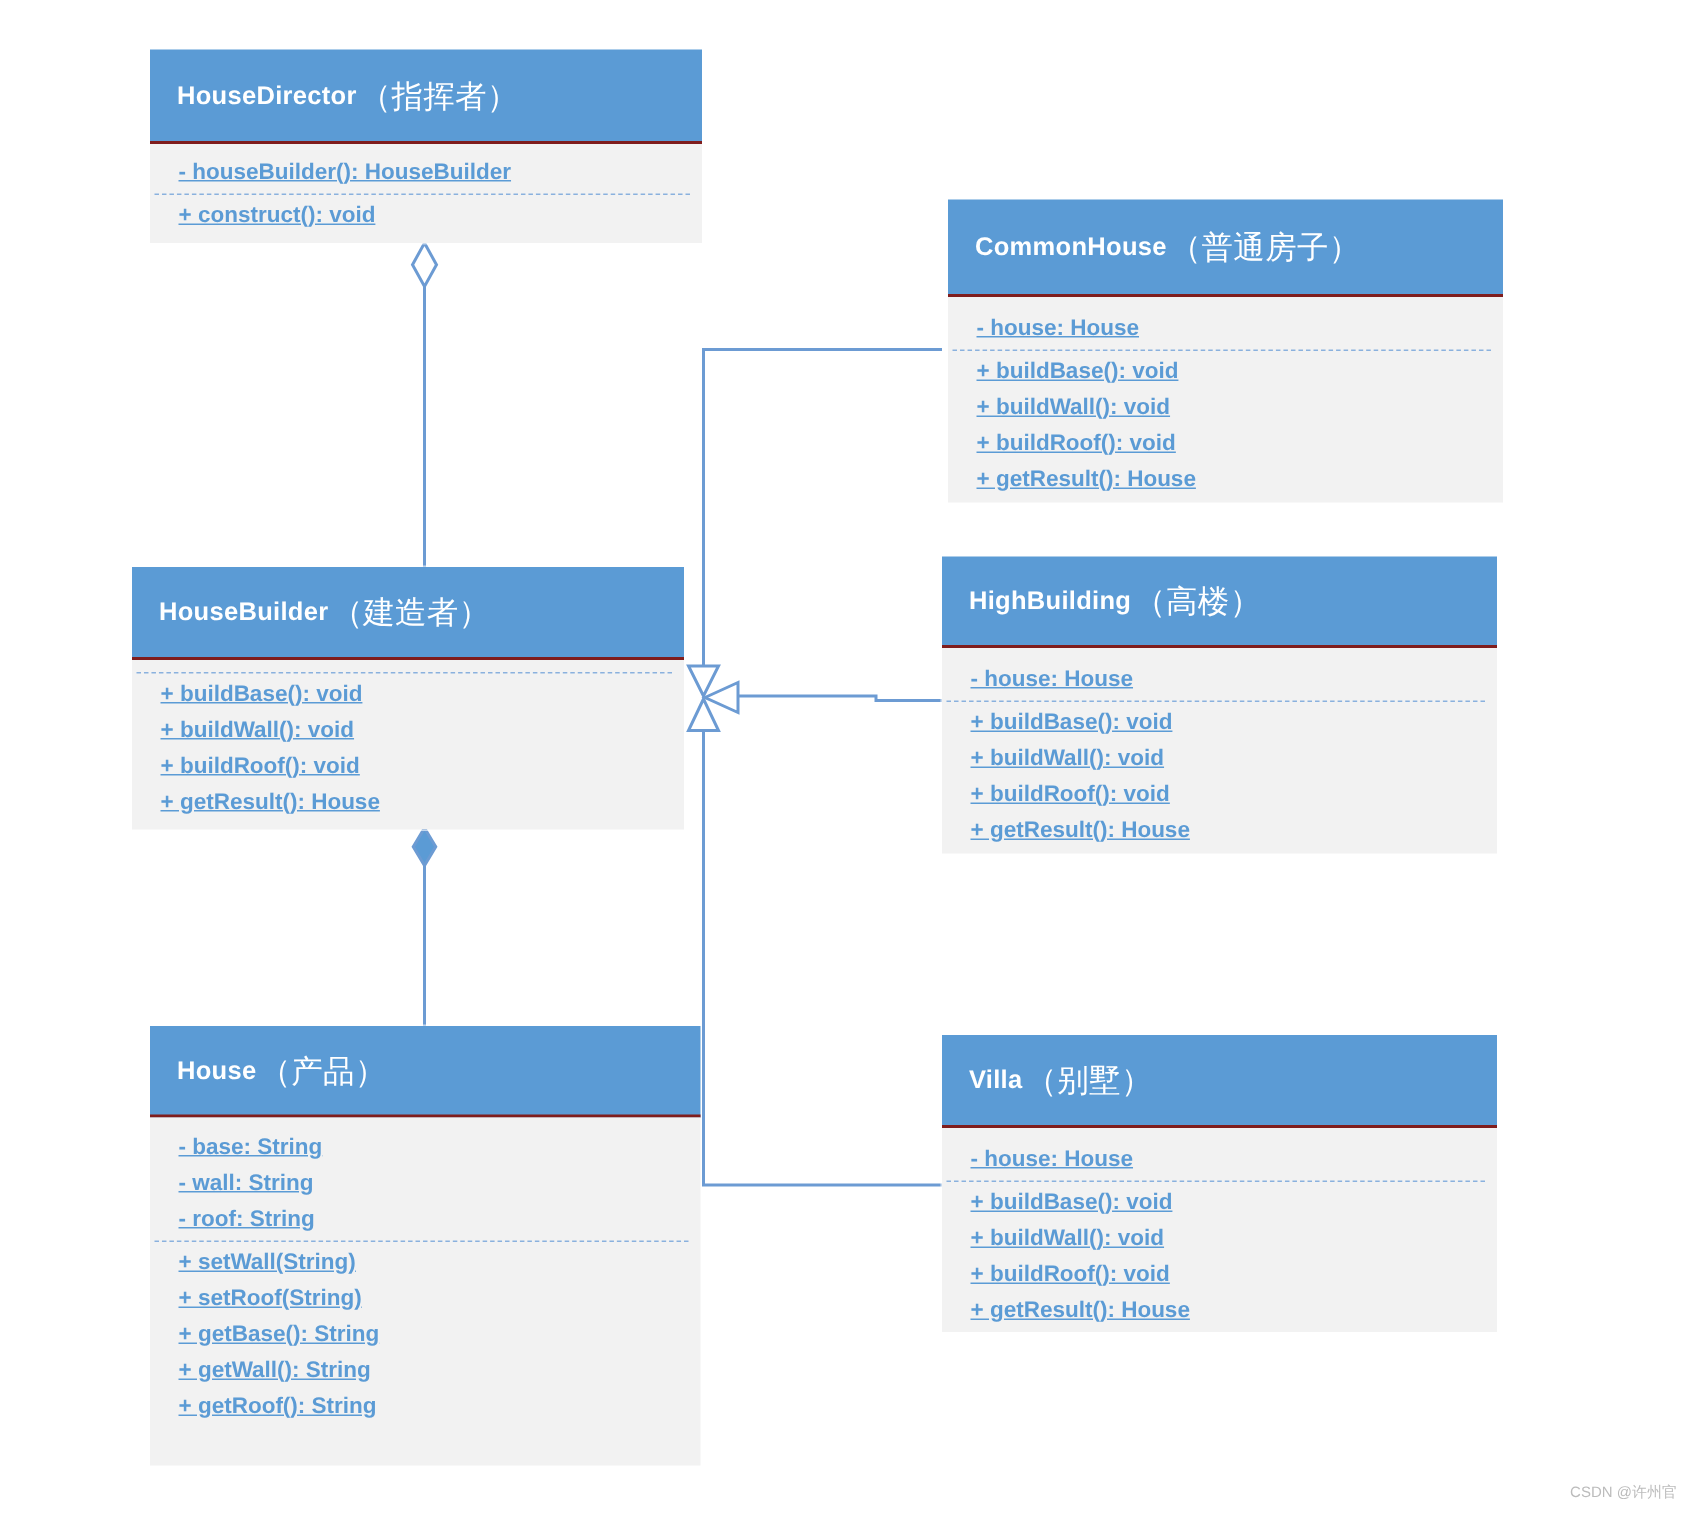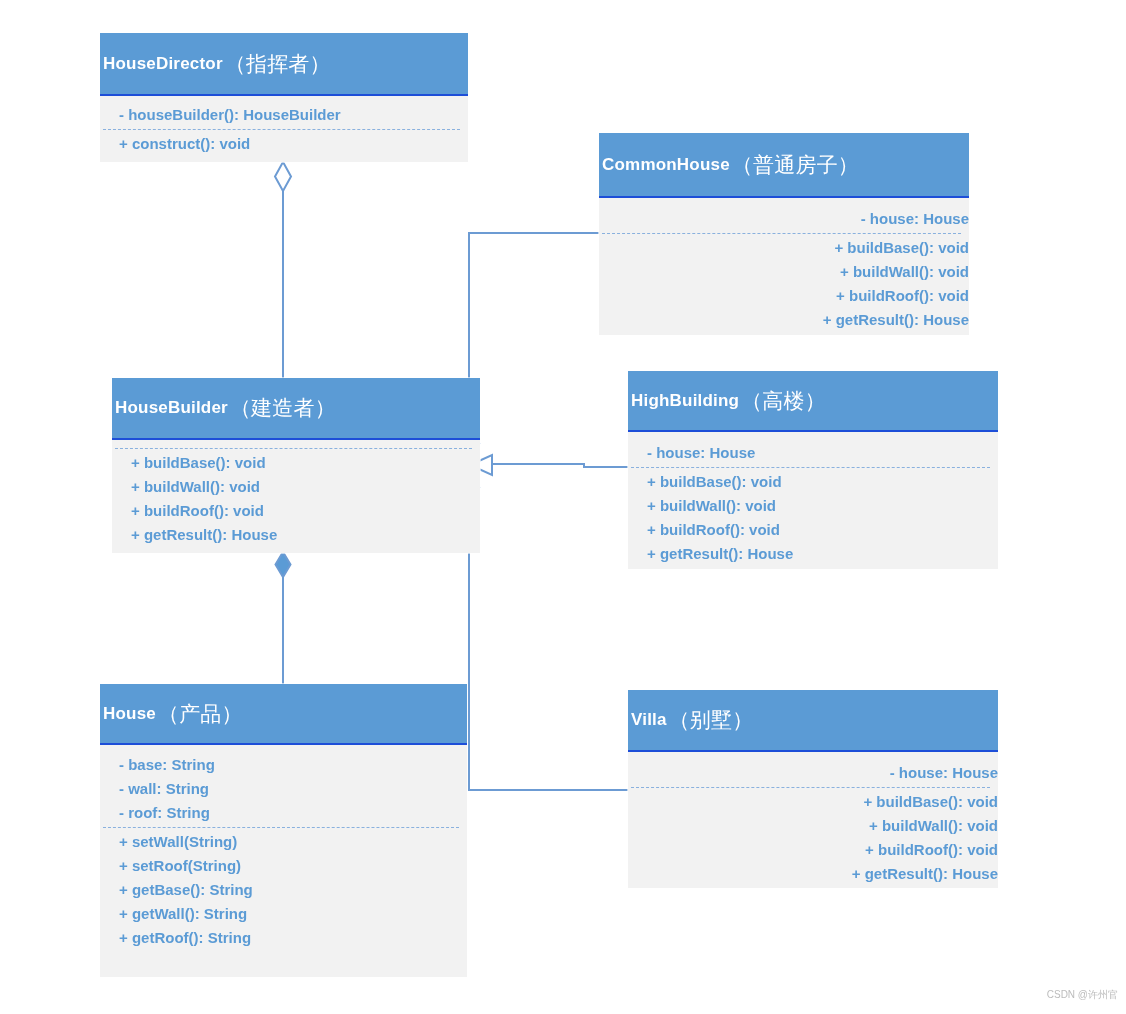--- a/index.html
+++ b/index.html
@@ -6,54 +6,54 @@
   body{
     width:1126px;height:1014px;position:relative;background:#ffffff;
     font-family:"Liberation Sans","DejaVu Sans",sans-serif;overflow:hidden;
   }
   .canvas{position:absolute;inset:0;}
   svg.connectors{position:absolute;left:0;top:0;pointer-events:none;}
 
   .uml-class{position:absolute;box-shadow:0 0 0 1px rgba(255,255,255,0.6);}
   .uml-header{
     background:#5b9bd5;color:#ffffff;display:flex;align-items:center;
-    padding-left:3px;font-size:17px;letter-spacing:.2px;
-    border-bottom:2px solid #1d4ed8;box-sizing:border-box;
+    padding-left:18px;font-size:17px;letter-spacing:.2px;
+    border-bottom:2px solid #7f1d1d;box-sizing:border-box;
   }
   .uml-header .cls-name{font-weight:bold;}
   .uml-header .cls-alias{font-weight:normal;margin-left:2px;font-size:21px;}
   .uml-body{
     background:#f2f2f2;box-sizing:border-box;color:#5b9bd5;
     font-size:15px;font-weight:600;
   }
-  .member-row{line-height:24px;padding-left:19px;white-space:nowrap;}
+  .member-row{line-height:24px;padding-left:19px;white-space:nowrap;text-decoration:underline;}
   .sep{border-top:1px dashed #8ab1de;margin:2px 8px 2px 3px;height:0;}
 
   
   #box-director{left:100px;top:33px;width:368px;}
   #box-director .uml-header{height:63px;}
   #box-director .uml-body{height:66px;padding-top:7px;}
 
-  #box-common{left:599px;top:133px;width:370px;text-align:right;}
+  #box-common{left:632px;top:133px;width:370px;}
   #box-common .uml-header{height:65px;}
   #box-common .uml-body{height:137px;padding-top:9px;}
 
-  #box-builder{left:112px;top:378px;width:368px;}
+  #box-builder{left:88px;top:378px;width:368px;}
   #box-builder .uml-header{height:62px;}
   #box-builder .uml-body{height:113px;padding-top:6px;}
 
   #box-high{left:628px;top:371px;width:370px;}
   #box-high .uml-header{height:61px;}
   #box-high .uml-body{height:137px;padding-top:9px;}
 
   #box-house{left:100px;top:684px;width:367px;}
   #box-house .uml-header{height:61px;}
   #box-house .uml-body{height:232px;padding-top:8px;}
 
-  #box-villa{left:628px;top:690px;width:370px;text-align:right;}
+  #box-villa{left:628px;top:690px;width:370px;}
   #box-villa .uml-header{height:62px;}
   #box-villa .uml-body{height:136px;padding-top:9px;}
 
   .watermark{
     position:absolute;left:998px;top:988px;width:120px;text-align:right;
     color:#bcbcbc;font-size:10px;font-weight:normal;
   }
 </style>
 </head>
 <body>

